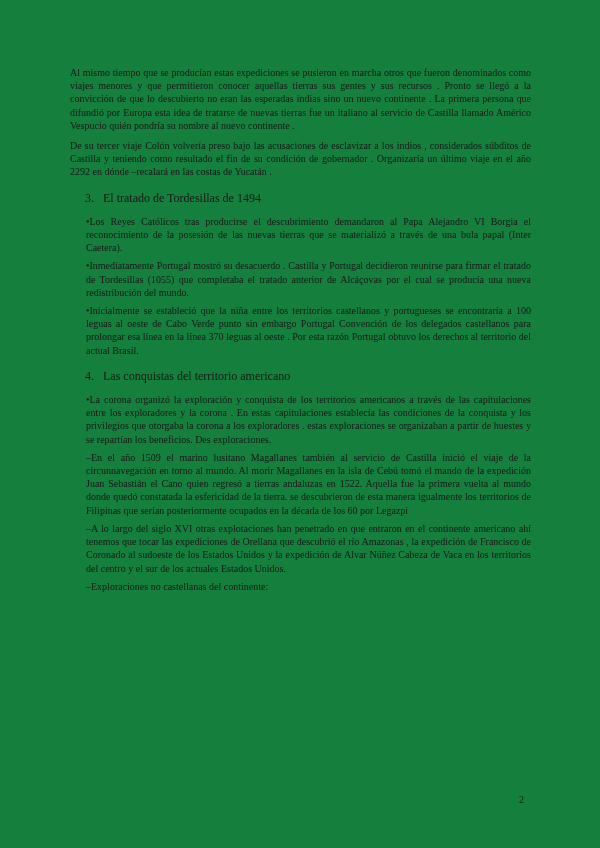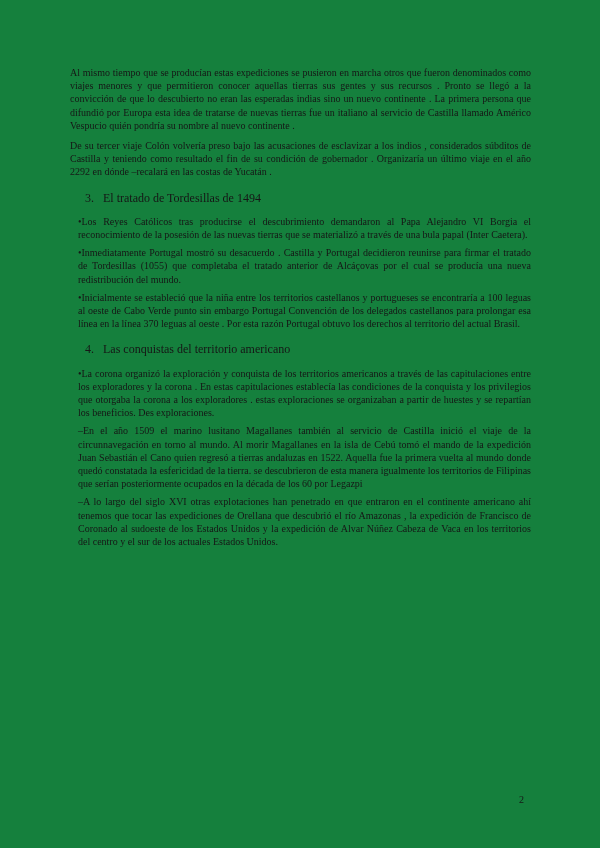--- a/index.html
+++ b/index.html
@@ -23,21 +23,21 @@
     top: 66px;
     width: 461px;
   }
   .para {
     font-size: 10px;
     line-height: 13.2px;
     text-align: justify;
     margin: 0 0 7px 0;
   }
   .bullet, .dash {
-    margin: 0 0 5px 8px;
+    margin: 0 0 5px 16px;
   }
   .heading {
     font-size: 12px;
     line-height: 13.2px;
     text-align: left;
     margin: 13px 0 10px 15px;
   }
   .heading .hnum {
     display: inline-block;
     margin-right: 9px;
@@ -71,17 +71,18 @@
 
     <p class="heading"><span class="hnum">4.</span><span>Las conquistas del territorio americano</span></p>
 
     <p class="para bullet">•La corona organizó la exploración y conquista de los territorios americanos a través de las capitulaciones entre los exploradores y la corona . En estas capitulaciones establecía las condiciones de la conquista y los privilegios que otorgaba la corona a los exploradores . estas exploraciones se organizaban a partir de huestes y se repartían los beneficios. Des exploraciones.</p>
 
 
     <p class="para dash">–En el año 1509 el marino lusitano Magallanes también al servicio de Castilla inició el viaje de la circunnavegación en torno al mundo. Al morir Magallanes en la isla de Cebú tomó el mando de la expedición Juan Sebastián el Cano quien regresó a tierras andaluzas en 1522. Aquella fue la primera vuelta al mundo donde quedó constatada la esfericidad de la tierra. se descubrieron de esta manera igualmente los territorios de Filipinas que serían posteriormente ocupados en la década de los 60 por Legazpi</p>
 
     <p class="para dash">–A lo largo del siglo XVI otras explotaciones han penetrado en que entraron en el continente americano ahí tenemos que tocar las expediciones de Orellana que descubrió el río Amazonas , la expedición de Francisco de Coronado al sudoeste de los Estados Unidos y la expedición de Alvar Núñez Cabeza de Vaca en los territorios del centro y el sur de los actuales Estados Unidos.</p>
 
+    <p class="para dash">–Exploraciones no castellanas del continente:</p>
 
   </div>
 
   <div class="page-number">2</div>
 </div>
 
 </body></html>

